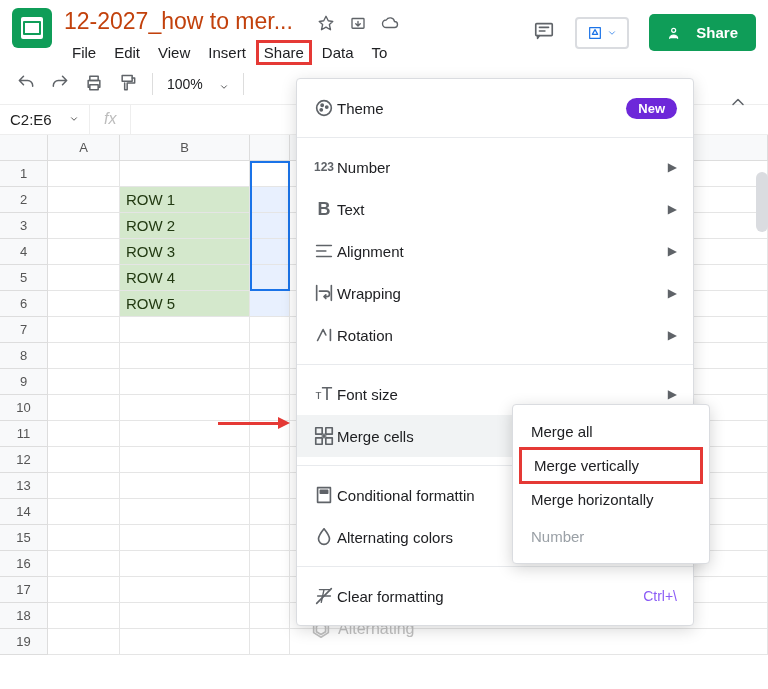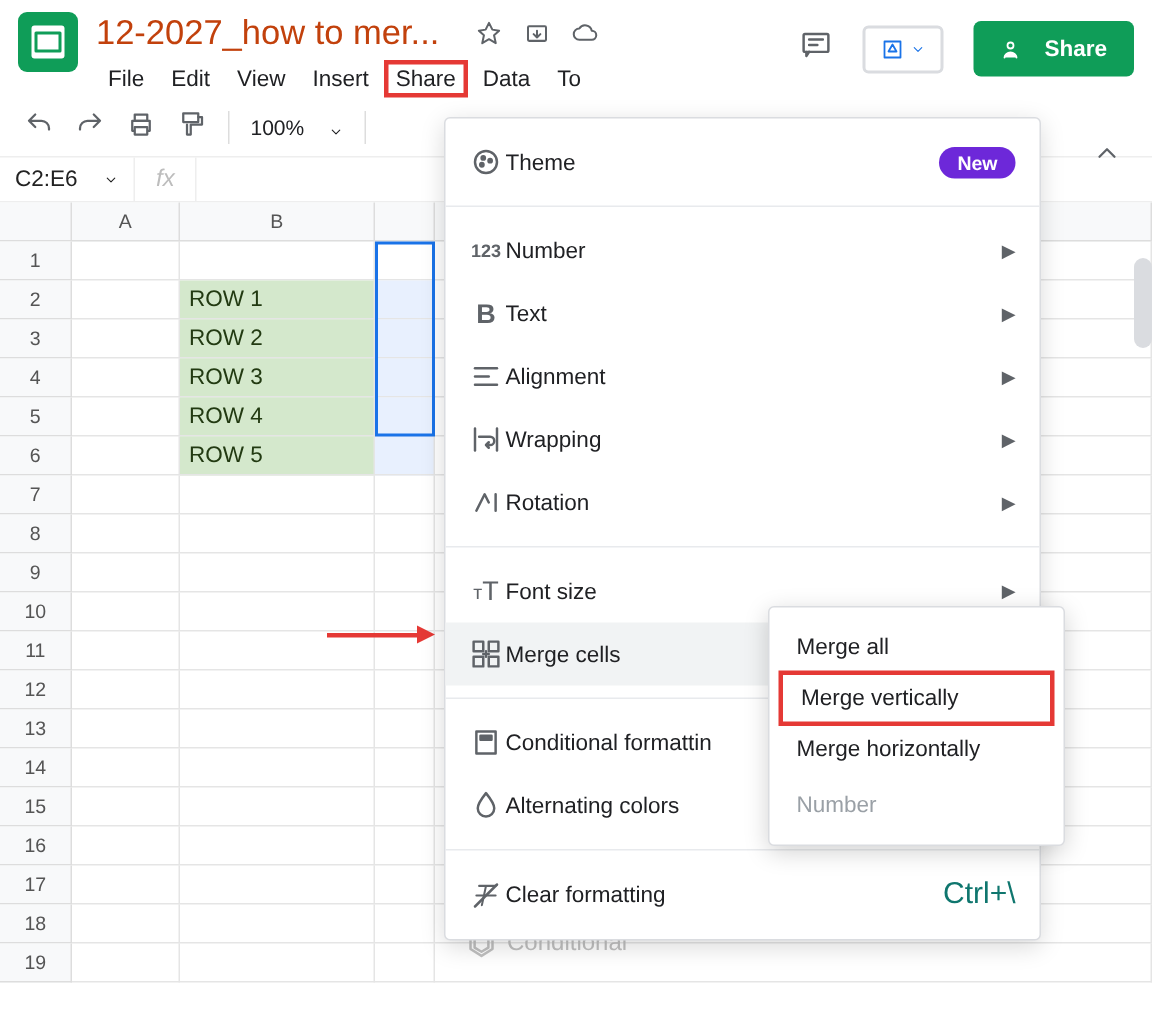--- a/index.html
+++ b/index.html
@@ -46,21 +46,21 @@
   .sel-border { position: absolute; border: 2px solid #1a73e8; pointer-events: none; }
 
   
   .menu { position: absolute; top: 78px; left: 296px; width: 398px; background: #fff; border: 1px solid #dadce0; border-radius: 4px; box-shadow: 0 4px 16px rgba(0,0,0,0.15); padding: 8px 0; z-index: 10; }
   .menu-item { display: flex; align-items: center; padding: 10px 16px; font-size: 15px; color: #202124; gap: 2px; position: relative; }
   .menu-item:hover, .menu-item.hover { background: #f1f3f4; }
   .menu-icon { width: 22px; height: 22px; display: flex; align-items: center; justify-content: center; color: #5f6368; flex-shrink: 0; }
   .menu-sep { height: 1px; background: #e8eaed; margin: 8px 0; }
   .submenu-arrow { margin-left: auto; color: #5f6368; font-size: 12px; }
   .menu-badge { margin-left: auto; background: #6d28d9; color: #fff; font-size: 13px; font-weight: 600; padding: 3px 12px; border-radius: 12px; }
-  .menu-shortcut { margin-left: auto; color: #0f766e; font-size: 20px; }
+  .menu-shortcut { margin-left: auto; color: #8b5cf6; font-size: 14px; }
 
   
   .submenu { position: absolute; top: 404px; left: 512px; width: 198px; background: #fff; border: 1px solid #dadce0; border-radius: 4px; box-shadow: 0 4px 16px rgba(0,0,0,0.18); padding: 8px 0; z-index: 20; }
   .sub-item { padding: 10px 18px; font-size: 15px; color: #202124; }
   .sub-item.highlight { border: 3px solid #e53935; margin: -3px 6px; padding: 7px 12px; }
   .sub-item.disabled { color: #9aa0a6; }
 
   
   .arrow-annot { position: absolute; top: 422px; left: 218px; z-index: 5; }
   .arrow-line { width: 66px; height: 3px; background: #e53935; }
@@ -435,14 +435,14 @@
     </svg>
 </div>
 
 <div class="scroll-track"></div>
 
 <div class="watermark">
   <svg width="22" height="22" viewBox="0 0 24 24" stroke="#c0c0c0">
       <polygon points="12,3 20,8 20,16 12,21 4,16 4,8"></polygon>
       <polygon points="12,6 17,9 17,15 12,18 7,15 7,9"></polygon>
     </svg>
-  <span>Conditional</span>
+  <span>Alternating</span>
 </div>
 
 </body></html>

